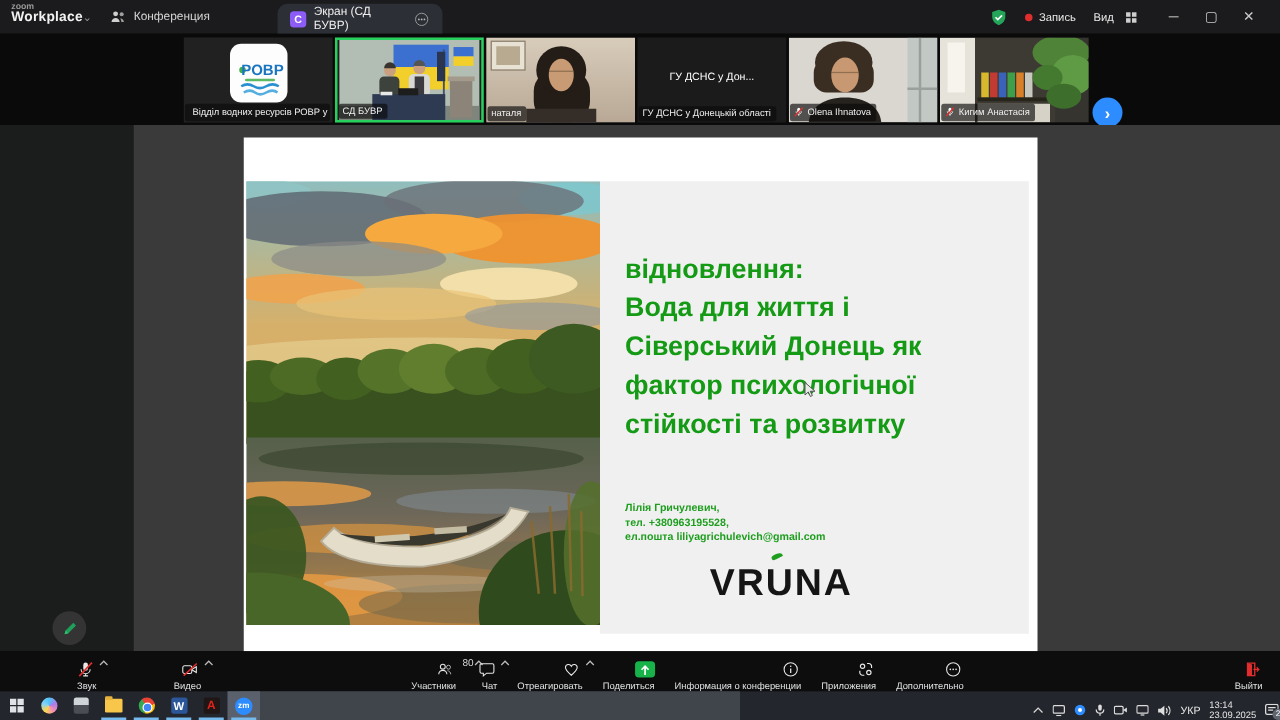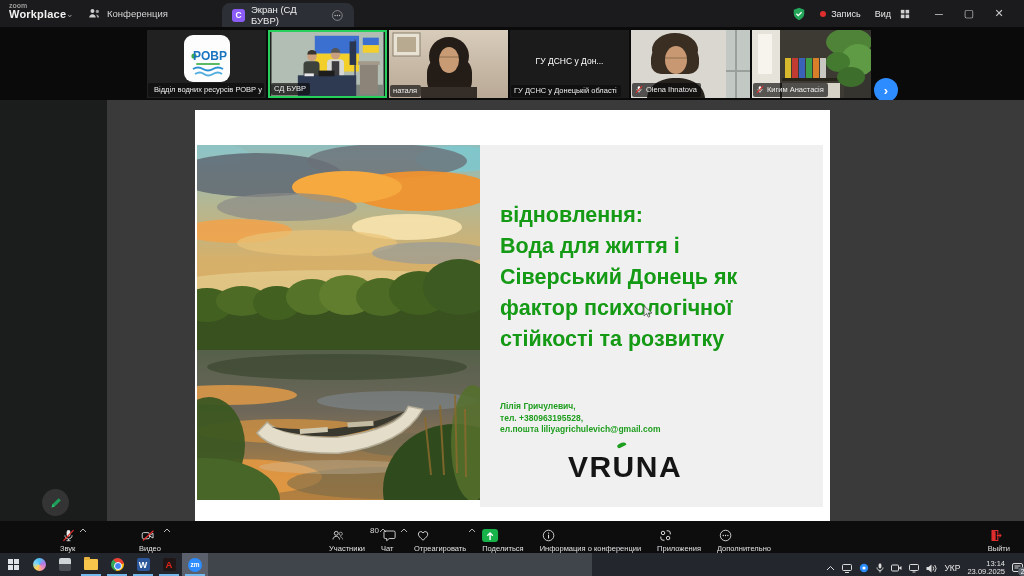--- a/index.html
+++ b/index.html
@@ -42,21 +42,21 @@
   .s-title{position:absolute;left:20px;top:55px;width:315px;color:#149a14;font-weight:bold;font-size:21.5px;line-height:31px}
   .s-contact{position:absolute;left:20px;top:256px;color:#1e9e1e;font-weight:bold;font-size:8.5px;line-height:11.5px}
   .s-logo{position:absolute;left:45px;top:305px;width:200px;text-align:center;color:#151515;font-size:30px;font-weight:bold;letter-spacing:1.5px}
   .s-logo .u{position:relative;display:inline-block}
   .leaf{position:absolute;left:4px;top:-7px;width:9px;height:4px;background:#1e9e1e;border-radius:60% 100% 0 60%;transform:rotate(-28deg)}
   .pencil-btn{position:absolute;left:42px;top:389px;width:27px;height:27px;border-radius:50%;background:#343434;display:flex;align-items:center;justify-content:center;cursor:pointer}
   .cursor{position:absolute;left:643px;top:205px}
 
   
   .toolbar{position:absolute;left:0;top:521px;width:1024px;height:32px;background:#0d0d0d;color:#e3e5e6}
-  .tb-item{display:flex;flex-direction:column;align-items:flex-start;justify-content:flex-start;position:relative;cursor:pointer;padding-top:8px;height:32px}
+  .tb-item{display:flex;flex-direction:column;align-items:flex-end;justify-content:flex-start;position:relative;cursor:pointer;padding-top:8px;height:32px}
   .tb-item .lbl{font-size:7.5px;margin-top:2px;white-space:nowrap;color:#dfe1e2}
   .tb-item .chev{position:absolute;top:7px;right:-10px}
   .tb-left{position:absolute;left:60px;top:0;display:flex;gap:62px}
   .tb-center{position:absolute;left:550px;top:0;transform:translateX(-50%);display:flex;gap:16px;align-items:flex-start}
   .tb-right2{position:absolute;right:14px;top:0}
   .pcount{position:absolute;top:5px;right:-14px;font-size:8px;color:#d8d8d8}
   .share-ic{width:16px;height:16px;border-radius:3px;background:#17b24a;display:flex;align-items:center;justify-content:center}
 
   
   .taskbar{position:absolute;left:0;top:553px;width:1024px;height:23px;background:#23262c}
@@ -72,21 +72,21 @@
   .folder{width:14px;height:11px;background:#f7c64a;border-radius:1px;position:relative}
   .folder:before{content:"";position:absolute;left:0;top:-2px;width:6px;height:3px;background:#e8b33c;border-radius:1px 1px 0 0}
   .chrome{width:13px;height:13px;border-radius:50%;background:conic-gradient(from -40deg,#ea4335 0 33%,#fbbc05 0 66%,#34a853 0 100%);position:relative}
   .chrome:after{content:"";position:absolute;left:3.5px;top:3.5px;width:6px;height:6px;border-radius:50%;background:#4285f4;border:1px solid #fff}
   .word{width:13px;height:13px;border-radius:2px;background:#2b579a;color:#fff;font-size:9px;font-weight:bold;display:flex;align-items:center;justify-content:center}
   .acro{width:13px;height:13px;border-radius:2px;background:#201616;color:#e2231a;font-size:9.5px;font-weight:bold;display:flex;align-items:center;justify-content:center}
   .zoomapp{width:14px;height:14px;border-radius:50%;background:#2d8cff;color:#fff;font-size:6.5px;font-weight:bold;display:flex;align-items:center;justify-content:center}
   .tray{position:absolute;right:0;top:0;height:30px;display:flex;align-items:center;gap:7px;padding-right:1px;color:#e6e6e6}
   .tray .g{display:flex;align-items:center;justify-content:center;cursor:pointer}
   .lang{font-size:8.5px;cursor:pointer}
-  .clock{font-size:7.5px;line-height:8.5px;text-align:right;cursor:default}
+  .clock{font-size:7.5px;line-height:8.5px;cursor:default}
   .notif{position:relative;cursor:pointer}
   .nbadge{position:absolute;right:-4px;bottom:-3px;background:#5f6670;color:#fff;font-size:6.5px;min-width:9px;height:9px;border-radius:5px;display:flex;align-items:center;justify-content:center}
 </style>
 </head>
 <body>
 
 <header class="titlebar">
   <div class="brand">
     <span class="z">zoom</span>
     <span class="w">Workplace</span>

